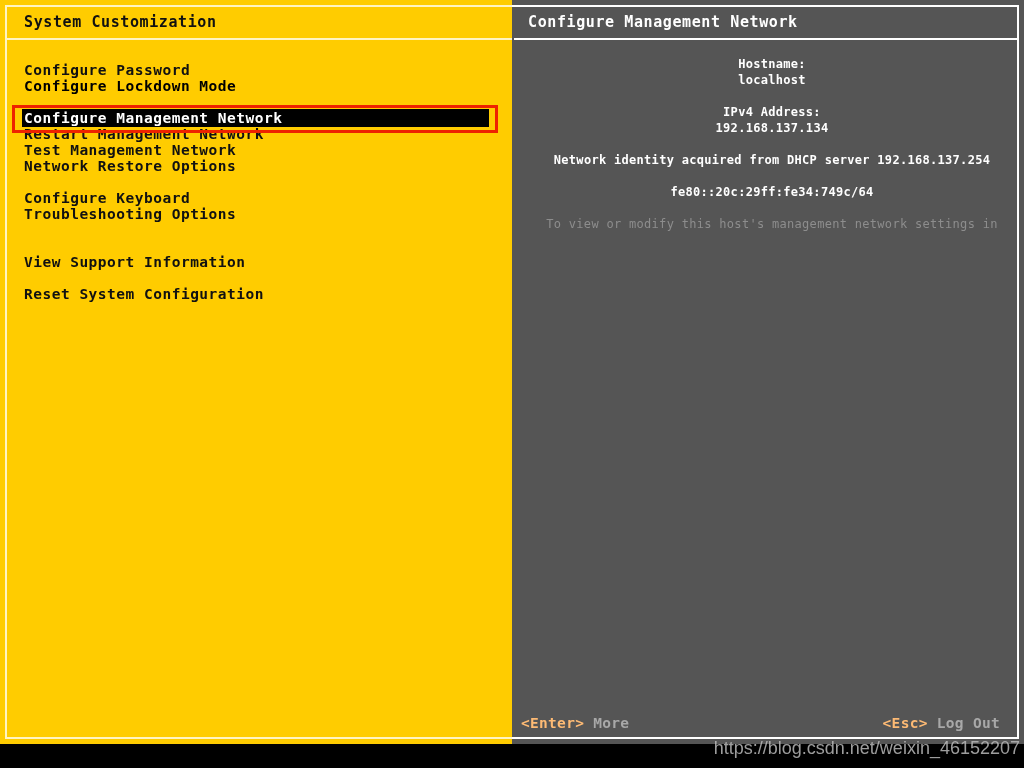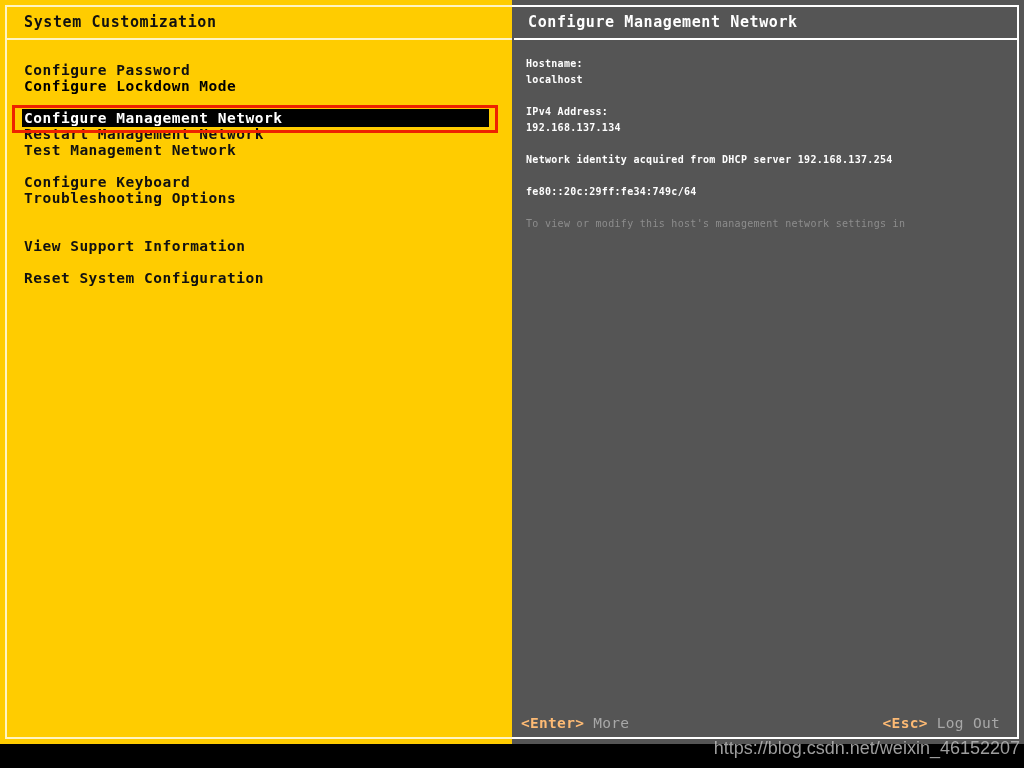--- a/index.html
+++ b/index.html
@@ -155,25 +155,26 @@
 
   #right-body {
     position: absolute;
     left: 14px;
     top: 56px;
     width: 492px;
   }
   .info-row {
     height: 16px;
     line-height: 16px;
-    font-size: 10px;
+    font-size: 12px;
     letter-spacing: 0.3px;
     white-space: nowrap;
     color: #ffffff;
     font-weight: bold;
+    text-align: center;
   }
   .info-row.spacer { height: 16px; }
   .info-row.hint {
     color: #8d8d8d;
     font-weight: normal;
   }
 
   #right-footer {
     position: absolute;
     left: 0;
@@ -184,21 +185,21 @@
   .footer-item {
     position: absolute;
     font-size: 14.5px;
     line-height: 18px;
     letter-spacing: 0.3px;
     white-space: nowrap;
     font-weight: bold;
     color: #ffffff;
   }
   .footer-item .fkey { color: #fdba74; }
-  .footer-item .flabel { color: #a8a8a8; font-weight: normal; }
+  .footer-item .flabel { color: #a8a8a8; font-weight: bold; }
   #footer-left { left: 9px; }
   #footer-right { right: 24px; }
 
   
   #status-bar {
     position: absolute;
     left: 0;
     top: 788px;
     width: 1024px;
     height: 28px;
@@ -244,20 +245,21 @@
 
     <div id="left-title-divider"></div>
 
     <div id="left-menu">
         <div class="menu-row">Configure Password</div>
         <div class="menu-row dim">Configure Lockdown Mode</div>
         <div class="menu-row spacer"></div>
         <div class="menu-row selected"><span class="sel-bg"></span><span class="sel-text">Configure Management Network</span></div>
         <div class="menu-row">Restart Management Network</div>
         <div class="menu-row">Test Management Network</div>
+        <div class="menu-row">Network Restore Options</div>
         <div class="menu-row spacer"></div>
         <div class="menu-row">Configure Keyboard</div>
         <div class="menu-row">Troubleshooting Options</div>
         <div class="menu-row spacer"></div>
         <div class="menu-row spacer"></div>
         <div class="menu-row">View Support Information</div>
         <div class="menu-row spacer"></div>
         <div class="menu-row">Reset System Configuration</div>
       </div>
 

